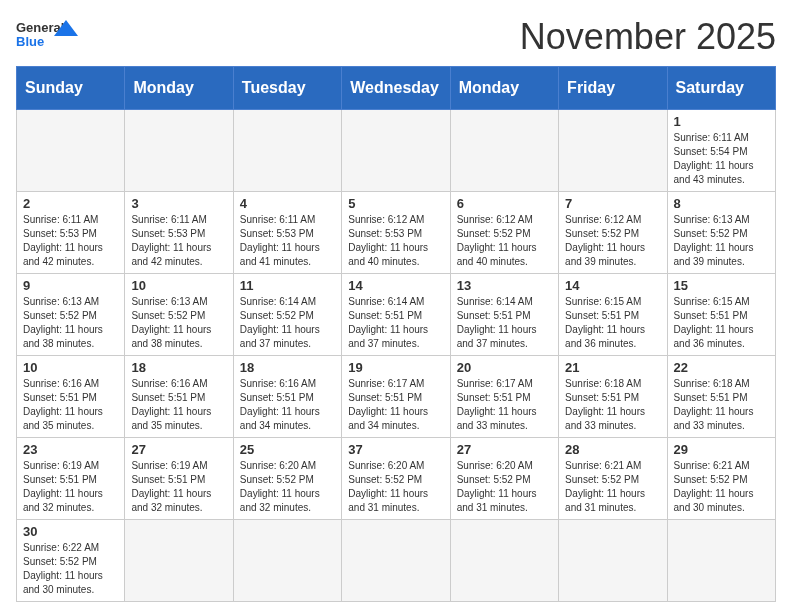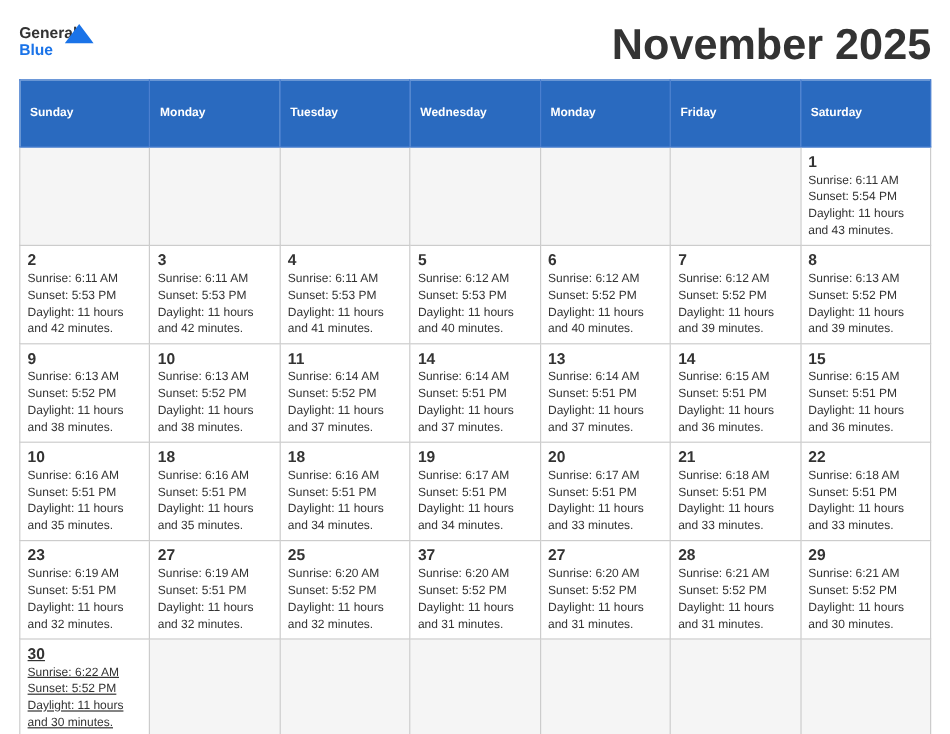--- a/index.html
+++ b/index.html
@@ -19,38 +19,38 @@
     .logo {
       display: flex;
       align-items: center;
       gap: 4px;
     }
     .title-block {
       text-align: right;
     }
     .month-title {
       font-size: 36px;
-      font-weight: bold;
+      font-weight: normal;
       color: #333;
     }
     .location-title {
       font-size: 16px;
       color: #555;
     }
     .calendar {
       width: 100%;
       border-collapse: collapse;
       border: 1px solid #ccc;
     }
     .calendar th {
       background-color: #2a6abf;
       color: #fff;
       text-align: left;
-      padding: 22px 8px;
-      font-size: 10px;
+      padding: 12px 8px;
+      font-size: 16px;
       border: 1px solid #4a7fcf;
     }
     .calendar td {
       vertical-align: top;
       border: 1px solid #ccc;
       padding: 4px 6px;
       width: calc(100% / 7);
       min-height: 80px;
       background: #fff;
       font-size: 10.5px;
@@ -65,21 +65,20 @@
       display: block;
       margin-bottom: 2px;
     }
     .day-info {
       font-size: 10px;
       color: #333;
       line-height: 1.4;
     }
     .last-row td {
       border-bottom: 1px solid #ccc;
-      text-decoration: underline;
     }
   </style>
 </head>
 <body>
 
 <div class="header-section">
   <div class="logo" style="display: flex; align-items: flex-start; flex-direction: column;">
       <svg width="70" height="40" viewBox="0 0 70 40">
   <text x="0" y="16" font-size="13" font-weight="bold" fill="#333" font-family="Arial,sans-serif">General</text>
   <text x="0" y="30" font-size="13" font-weight="bold" fill="#1a73e8" font-family="Arial,sans-serif">Blue</text>

